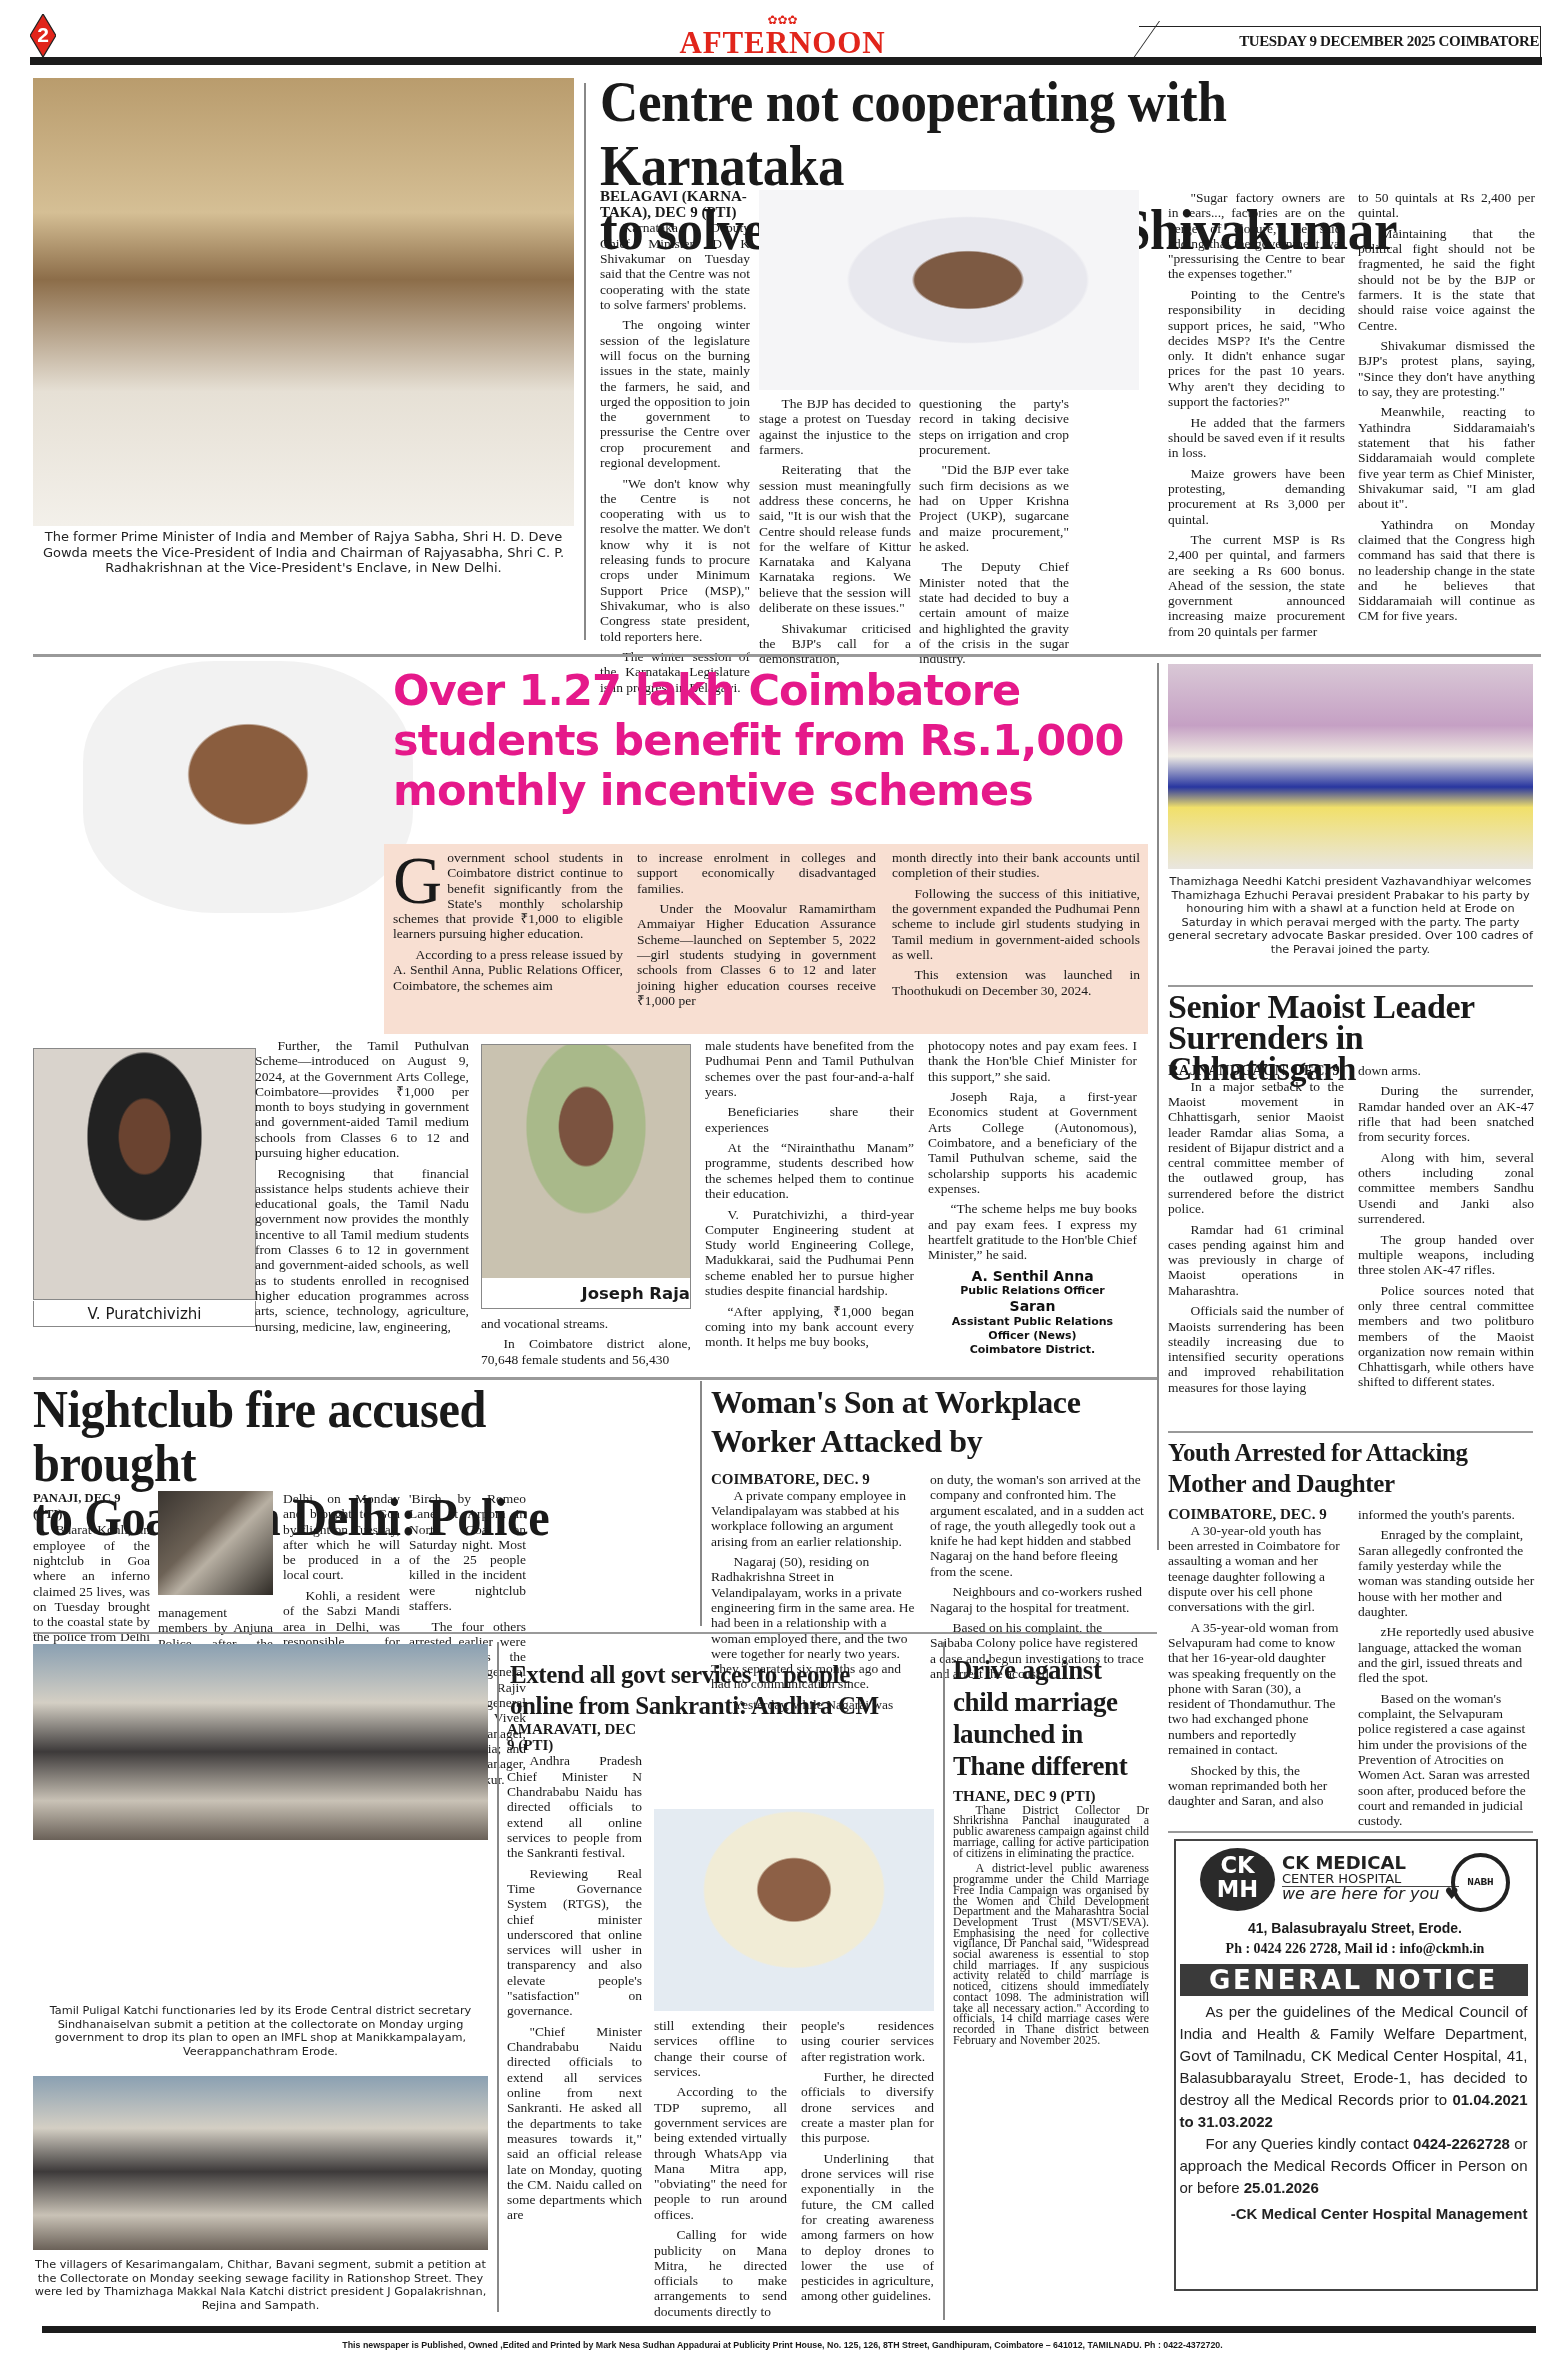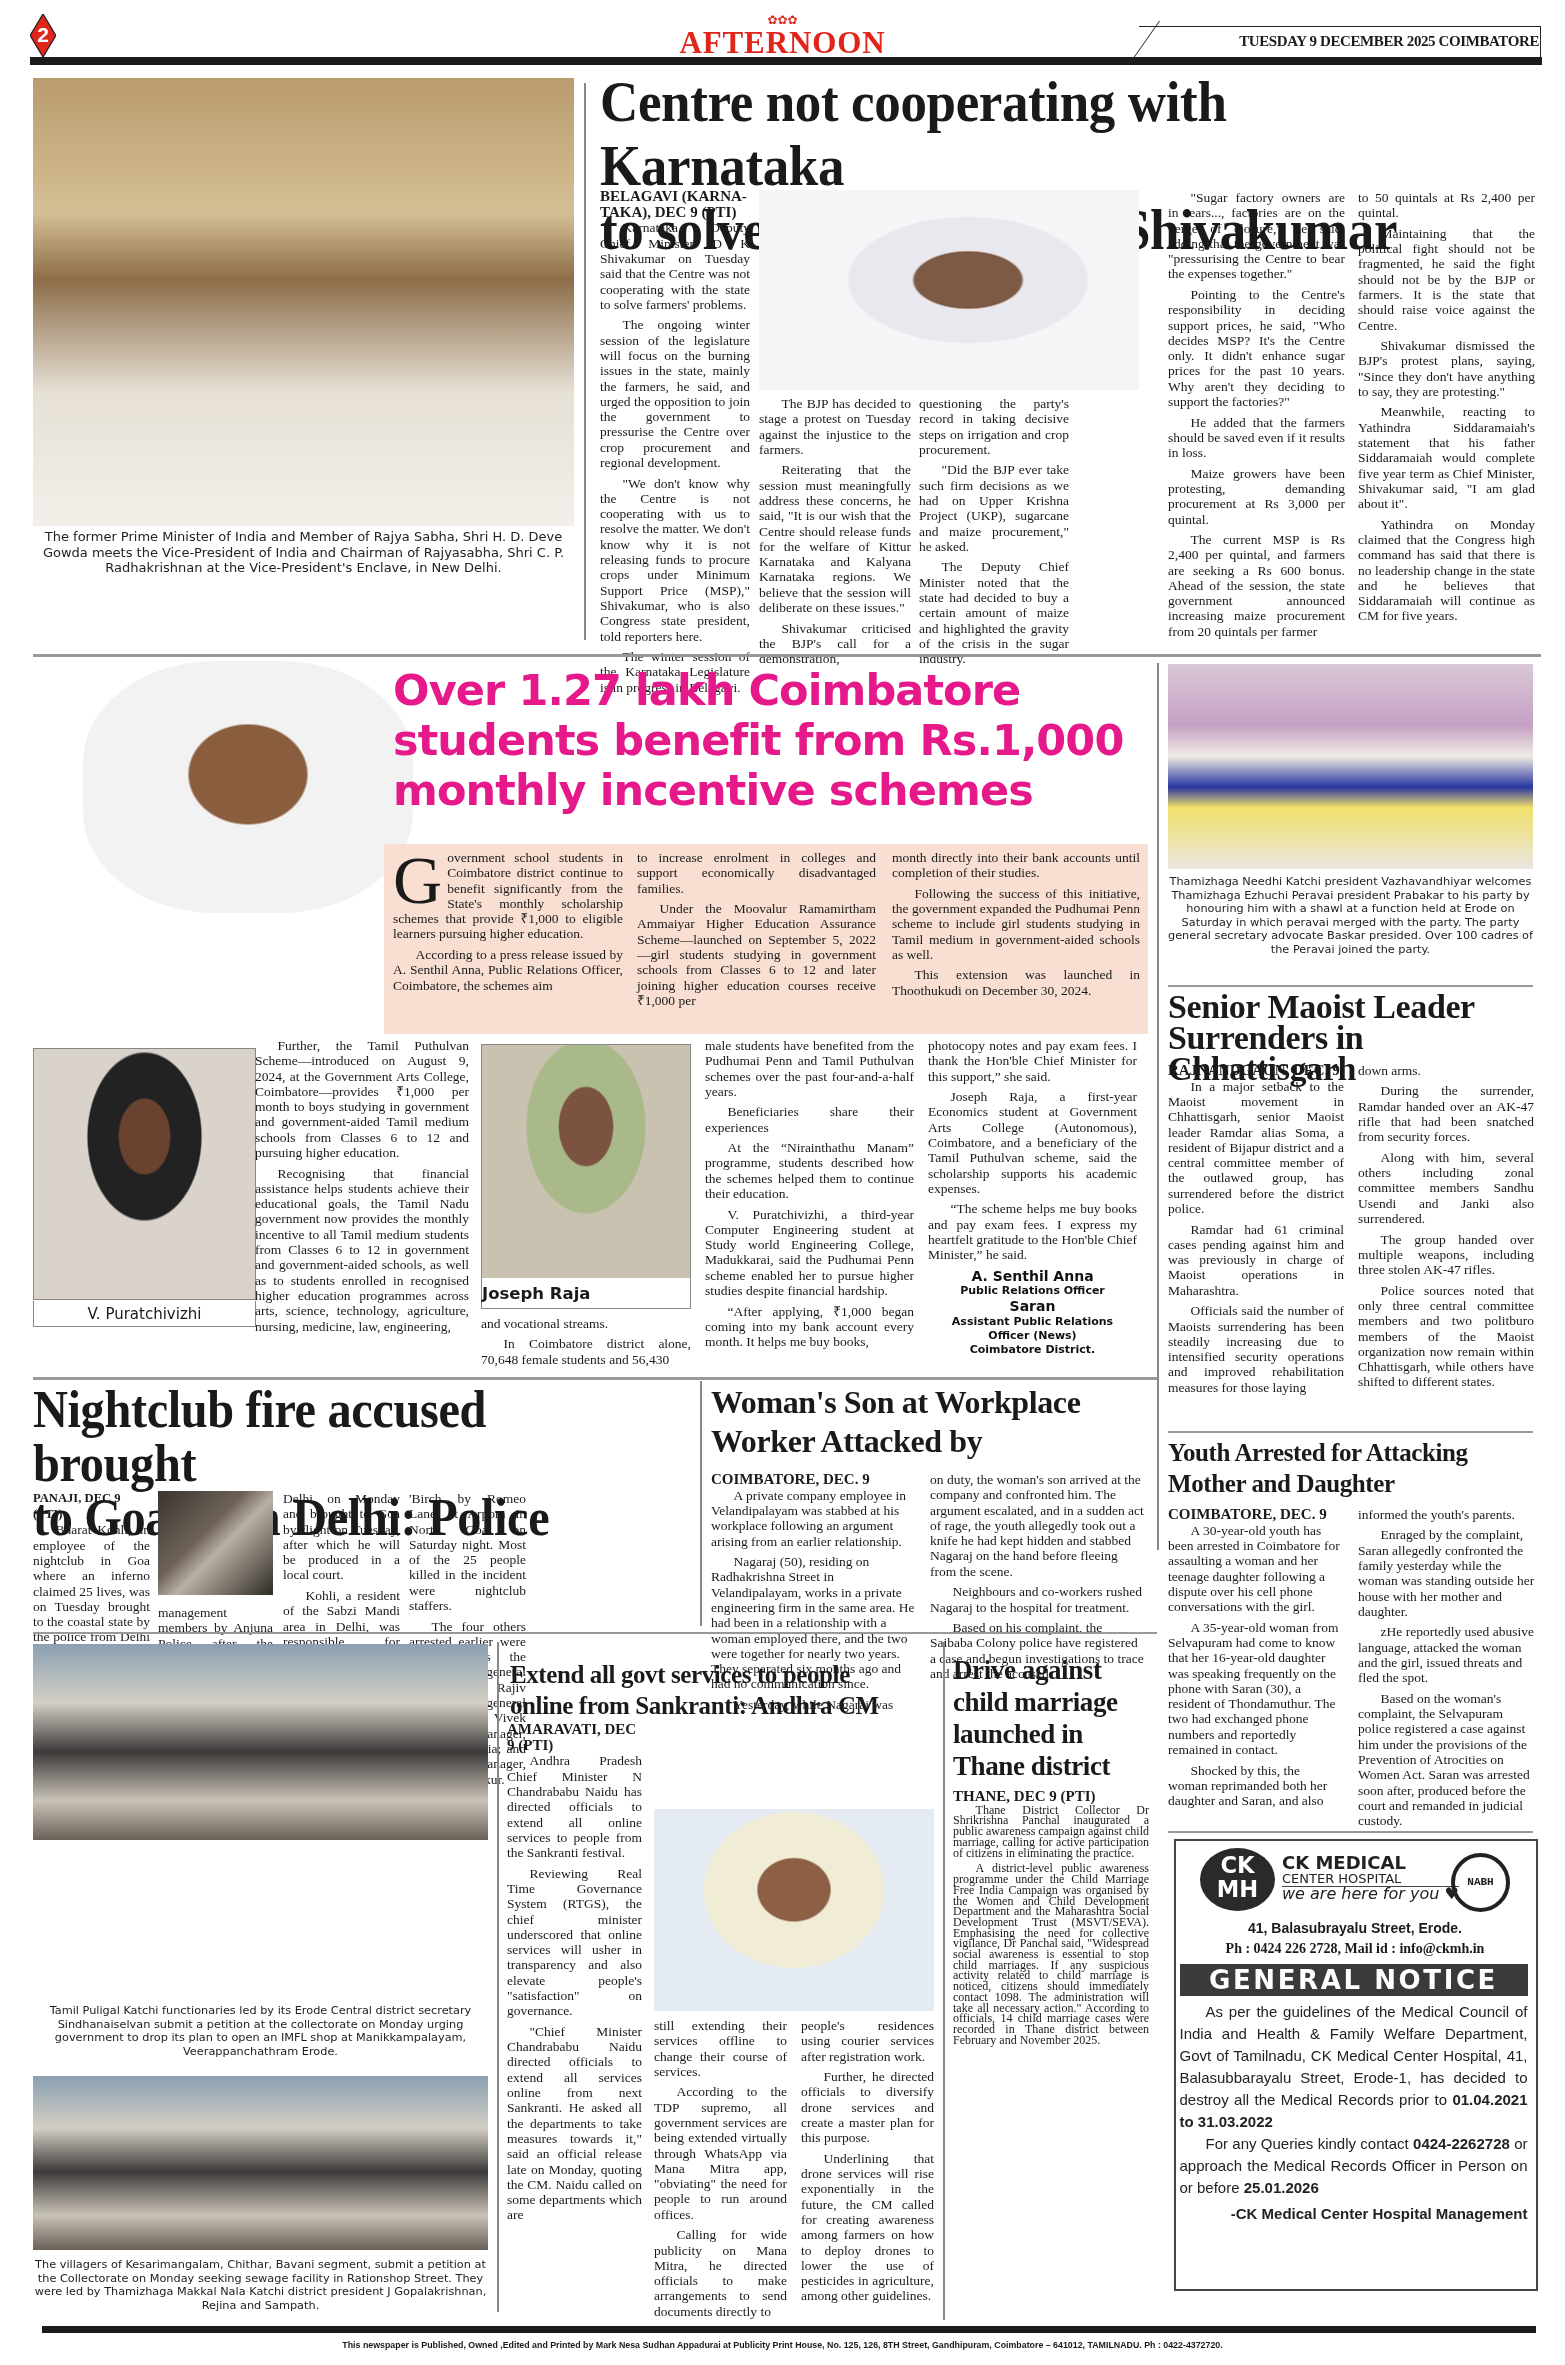--- a/index.html
+++ b/index.html
@@ -112,21 +112,21 @@
 </div>
 
 <div class="photo ph-woman" style="left:33px;top:1048px;width:223px;height:252px;border:0.9px solid #888"></div>
 <div class="abs" style="left:33px;top:1301px;width:223px;height:26px;background:#fff;border:0.9px solid #888;border-top:0;font-family:'DejaVu Sans',sans-serif;font-size:15px;line-height:26px;text-align:center">V. Puratchivizhi</div>
 
 <div class="col" style="left:255px;top:1038px;width:214px">
   <p>Further, the Tamil Puthulvan Scheme—introduced on August 9, 2024, at the Government Arts College, Coimbatore—provides ₹1,000 per month to boys studying in government and government-aided Tamil medium schools from Classes 6 to 12 and pursuing higher education.</p>
   <p>Recognising that financial assistance helps students achieve their educational goals, the Tamil Nadu government now provides the monthly incentive to all Tamil medium students from Classes 6 to 12 in government and government-aided schools, as well as to students enrolled in recognised higher education programmes across arts, science, technology, agriculture, nursing, medicine, law, engineering,</p>
 </div>
 <div class="photo ph-man" style="left:481px;top:1044px;width:210px;height:235px;border:0.9px solid #888"></div>
-<div class="abs" style="left:481px;top:1278px;width:210px;height:31px;background:#fff;border:0.9px solid #888;border-top:0;font-family:'DejaVu Sans',sans-serif;font-size:16.5px;font-weight:bold;line-height:31px;text-align:left">Joseph Raja</div>
+<div class="abs" style="left:481px;top:1278px;width:210px;height:31px;background:#fff;border:0.9px solid #888;border-top:0;font-family:'DejaVu Sans',sans-serif;font-size:16.5px;font-weight:bold;line-height:31px;text-align:right">Joseph Raja</div>
 <div class="col" style="left:481px;top:1316px;width:210px">
   <p class="ni">and vocational streams.</p>
   <p>In Coimbatore district alone, 70,648 female students and 56,430</p>
 </div>
 <div class="col" style="left:705px;top:1038px;width:209px">
   <p class="ni">male students have benefited from the Pudhumai Penn and Tamil Puthulvan schemes over the past four-and-a-half years.</p>
   <p>Beneficiaries share their experiences</p>
   <p>At the “Nirainthathu Manam” programme, students described how the schemes helped them to continue their education.</p>
   <p>V. Puratchivizhi, a third-year Computer Engineering student at Study world Engineering College, Madukkarai, said the Pudhumai Penn scheme enabled her to pursue higher studies despite financial hardship.</p>
   <p>“After applying, ₹1,000 began coming into my bank account every month. It helps me buy books,</p>
@@ -257,21 +257,21 @@
   <p class="ni">people's residences using courier services after registration work.</p>
   <p>Further, he directed officials to diversify drone services and create a master plan for this purpose.</p>
   <p>Underlining that drone services will rise exponentially in the future, the CM called for creating awareness among farmers on how to deploy drones to lower the use of pesticides in agriculture, among other guidelines.</p>
 </div>
 <div class="rule-v" style="left:943px;top:1642px;height:678px"></div>
 
 <div class="abs hl" style="left:953px;top:1654px;width:209px;font-size:27px;line-height:32px">
   <div>Drive against</div>
   <div>child marriage</div>
   <div>launched in</div>
-  <div>Thane district</div>
+  <div>Thane different</div>
 </div>
 <div class="col" style="left:953px;top:1789px;width:196px">
   <p class="dateline">THANE, DEC 9 (PTI)</p>
   <p style="font-size:12px;line-height:10.7px">Thane District Collector Dr Shrikrishna Panchal inaugurated a public awareness campaign against child marriage, calling for active participation of citizens in eliminating the practice.</p>
   <p style="font-size:12px;line-height:10.7px">A district-level public awareness programme under the Child Marriage Free India Campaign was organised by the Women and Child Development Department and the Maharashtra Social Development Trust (MSVT/SEVA). Emphasising the need for collective vigilance, Dr Panchal said, "Widespread social awareness is essential to stop child marriages. If any suspicious activity related to child marriage is noticed, citizens should immediately contact 1098. The administration will take all necessary action." According to officials, 14 child marriage cases were recorded in Thane district between February and November 2025.</p>
 </div>
 
 <div class="abs" style="left:1174px;top:1839px;width:364px;height:452px;border:2.6px solid #444">
   <div style="position:absolute;left:24px;top:7px;width:75px;height:63px;border-radius:50%;background:#2a2a2a;color:#fff;font-family:'DejaVu Sans',sans-serif;font-weight:bold;text-align:center;padding-top:5.2px">
     <div style="font-size:22.6px;line-height:24px">CK</div>

